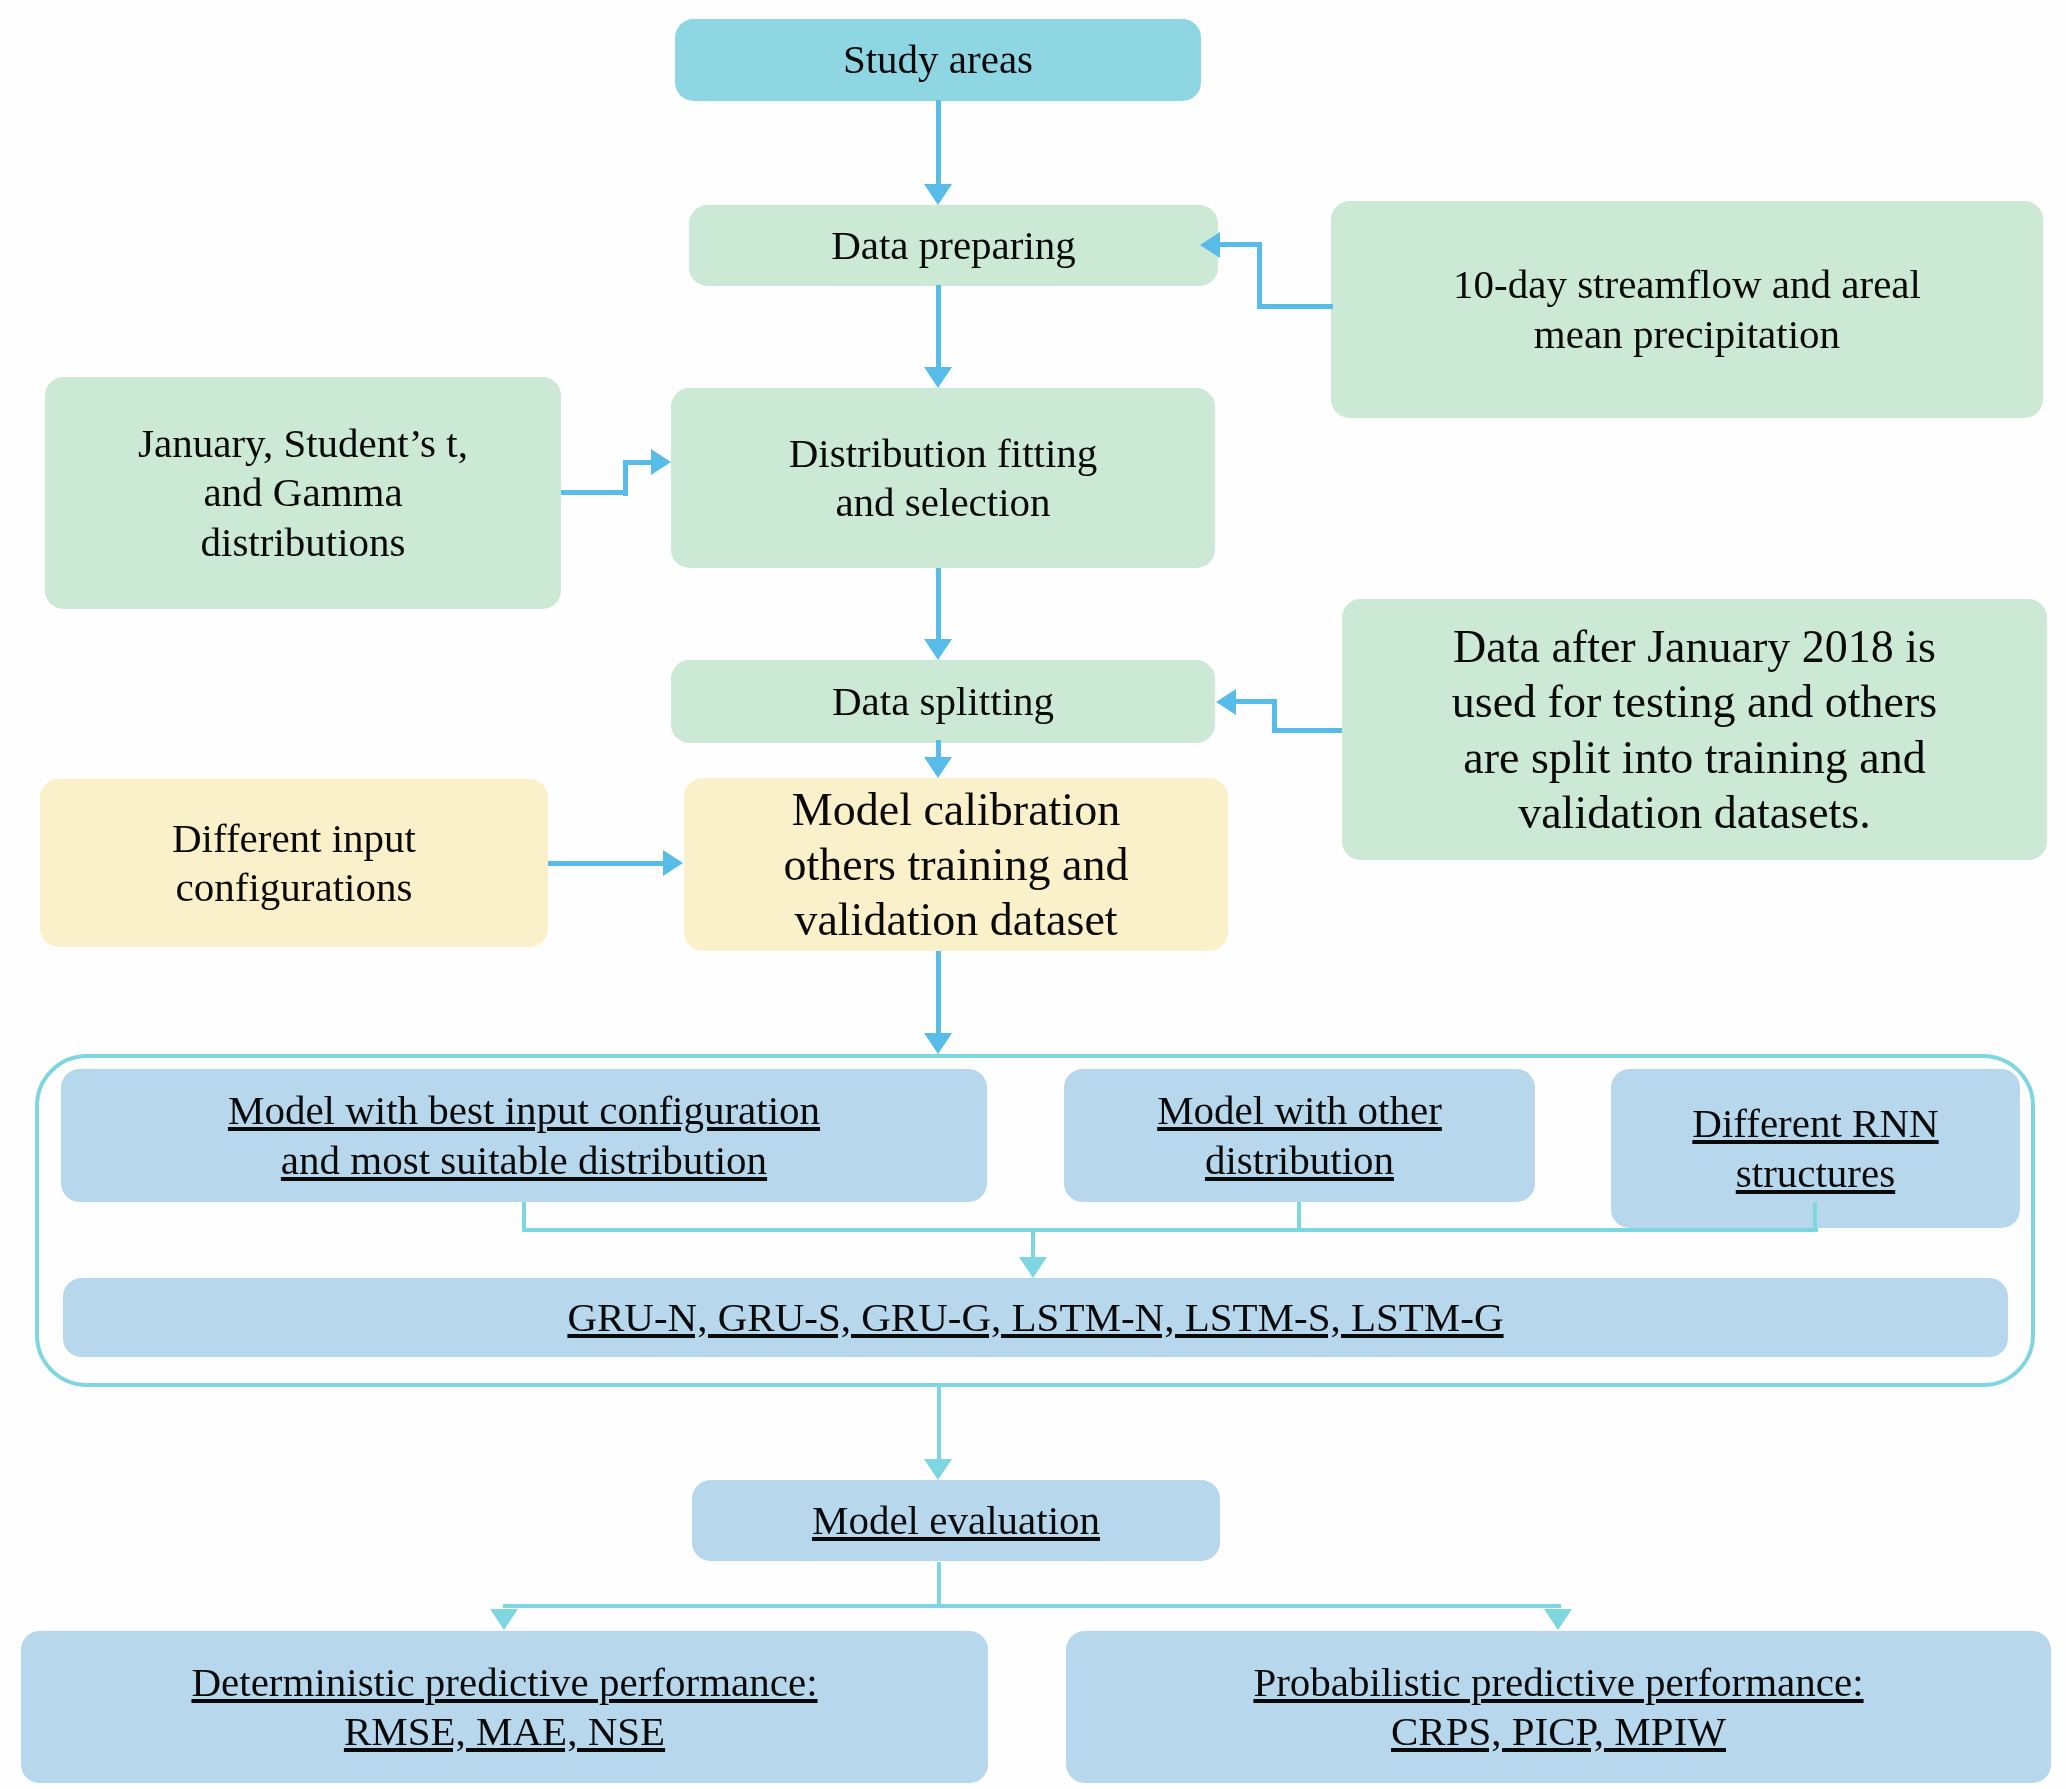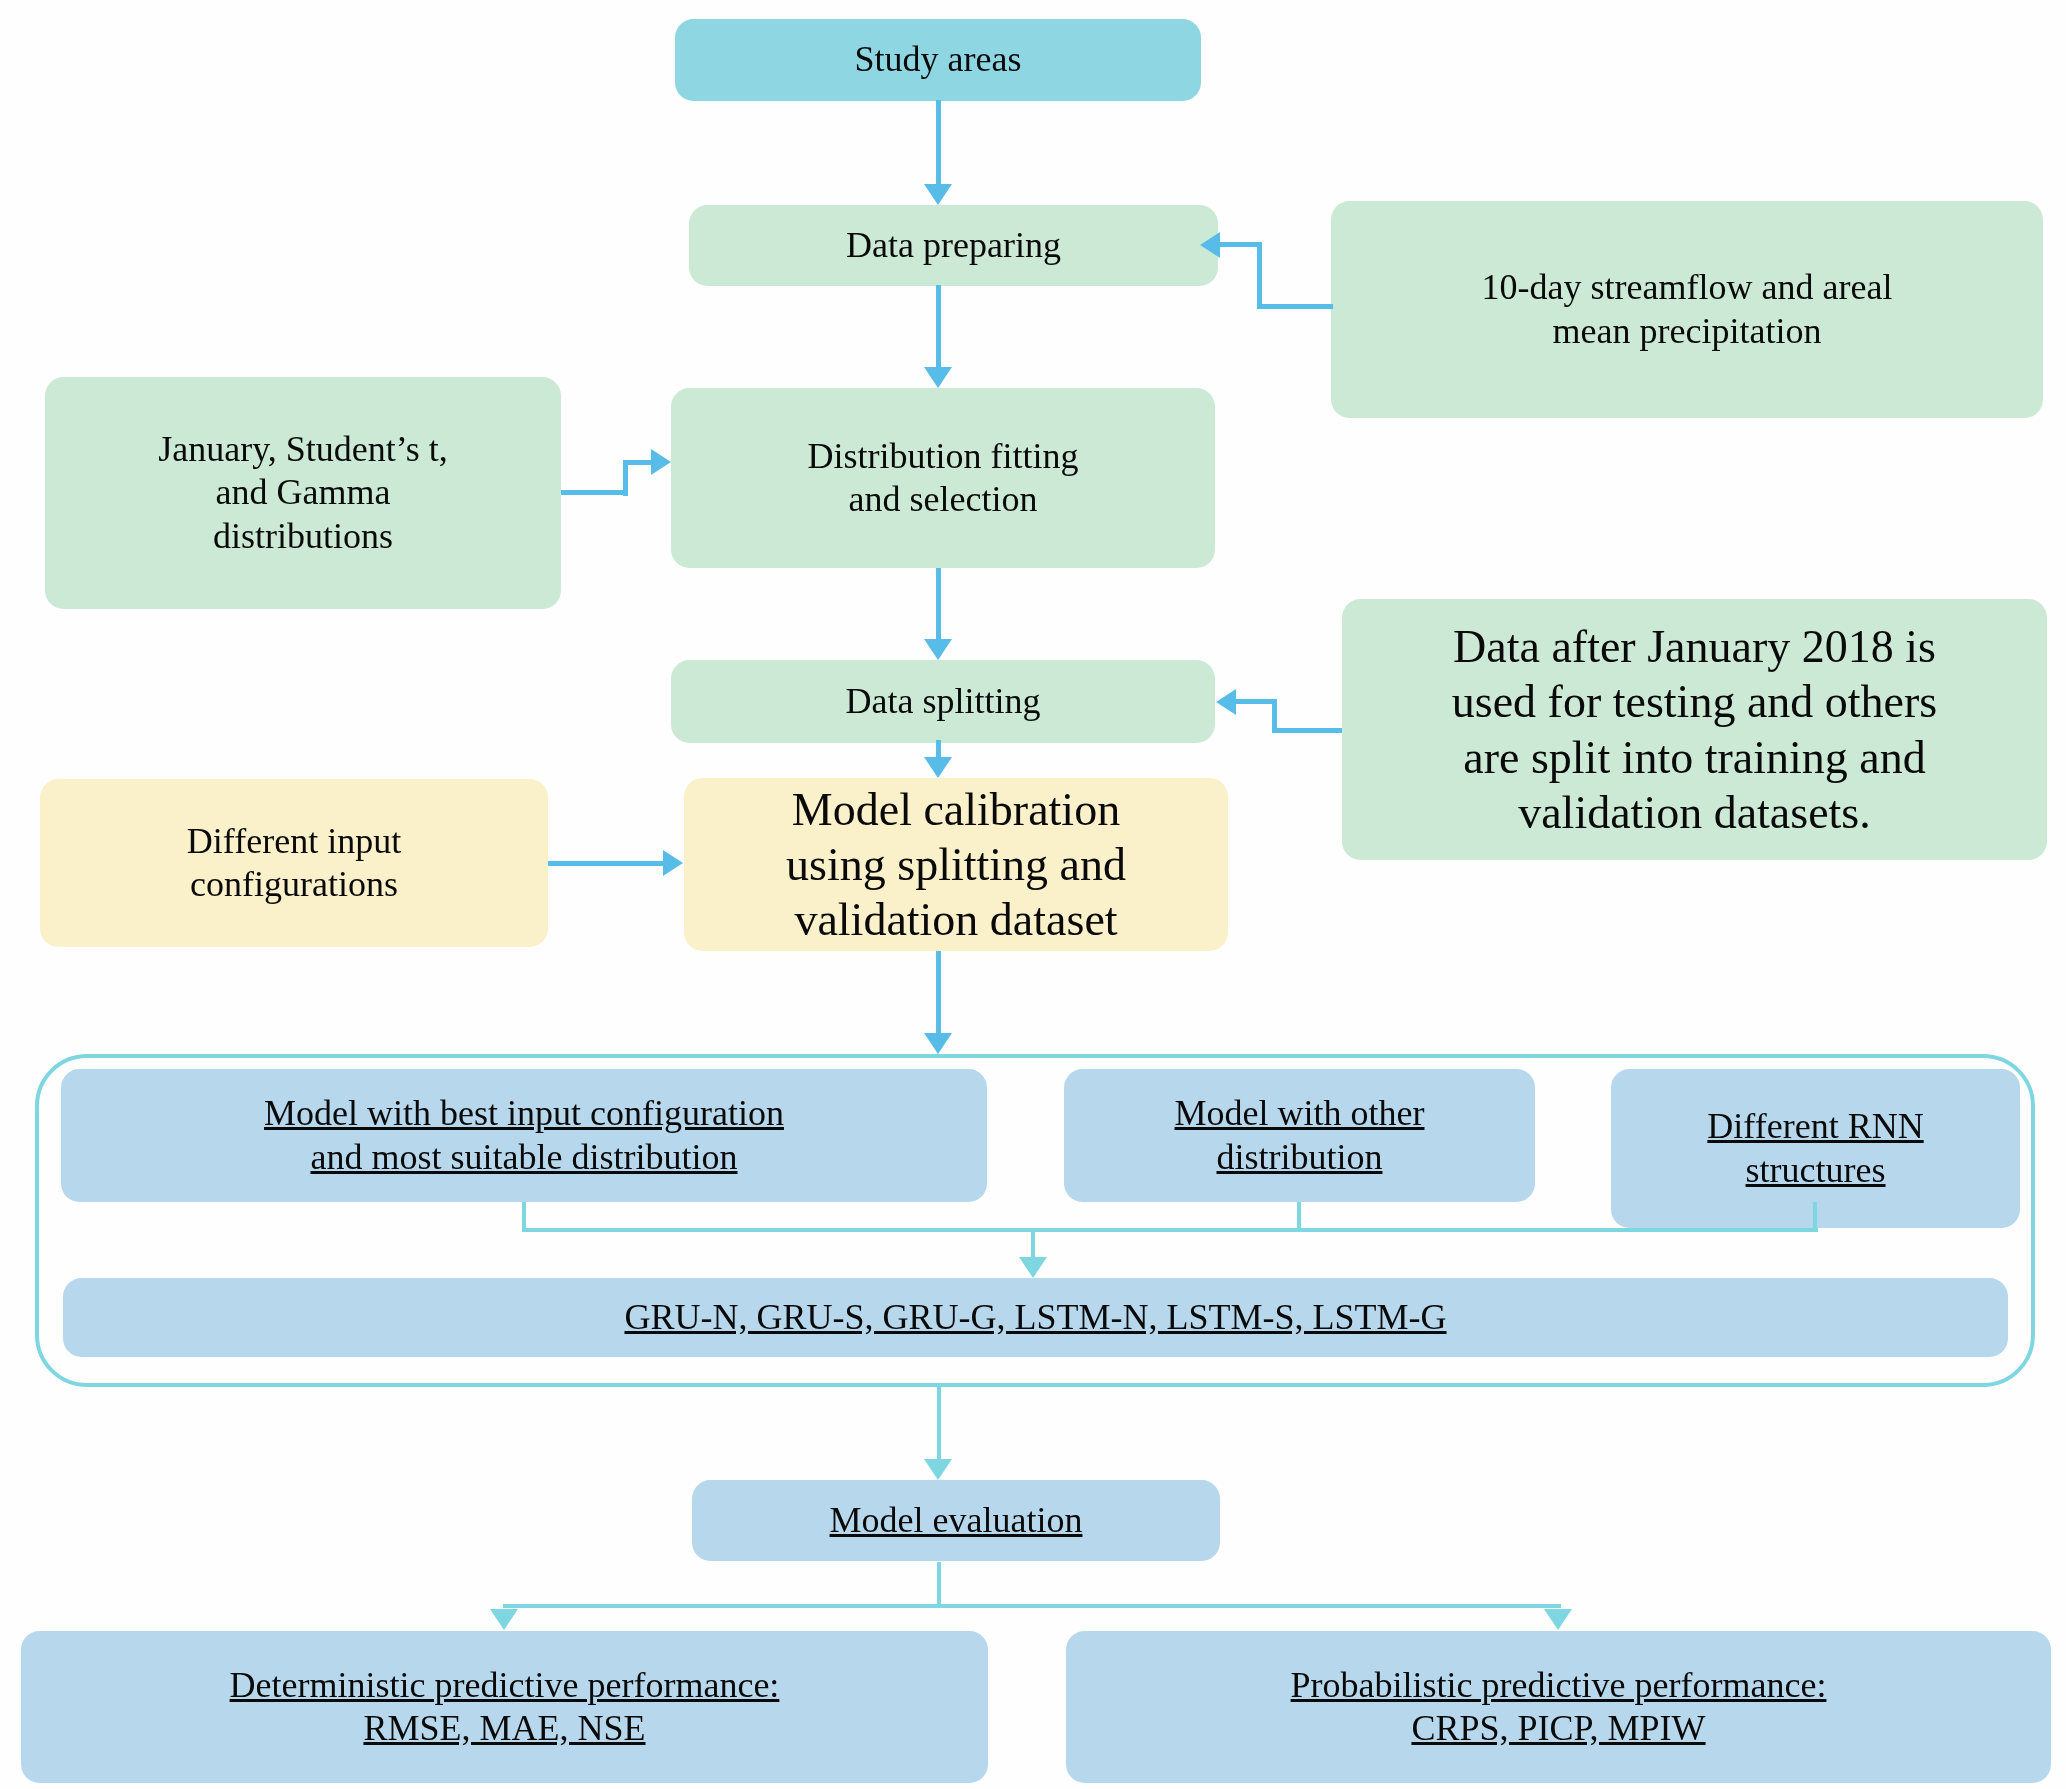--- a/index.html
+++ b/index.html
@@ -9,21 +9,21 @@
     font-family:"Liberation Serif","DejaVu Serif",serif;
     position:relative;
     overflow:hidden;
   }
   .canvas{position:absolute;left:0;top:0;width:2066px;height:1789px;}
   .node{
     position:absolute;
     display:flex;align-items:center;justify-content:center;
     text-align:center;
     white-space:pre-line;
-    font-size:36px;line-height:1.2;
+    font-size:41px;line-height:1.2;
     color:var(--text,#0a0a0a);
     border-radius:18.5px;
   }
   .cyan  {background:var(--node-cyan,#8fd6e3);}
   .green {background:var(--node-green,#cbe9d5);}
   .yellow{background:var(--node-yellow,#faf0ca);}
   .blue  {background:var(--node-blue,#b7d8ec);text-decoration:underline;}
   .container-outline{
     position:absolute;
     border:4px solid var(--branch,#7ed7e0);
@@ -65,21 +65,21 @@
 
   <div class="node green" style="left:1342px;top:599px;width:705px;height:261px;font-size:46px;">Data after January 2018 is
 used for testing and others
 are split into training and
 validation datasets.</div>
 
   <div class="node yellow" style="left:40px;top:779px;width:508px;height:168px;">Different input
 configurations</div>
 
   <div class="node yellow" style="left:684px;top:778px;width:544px;height:173px;font-size:46px;">Model calibration
-using splitting and
+others training and
 validation dataset</div>
 
   <div class="container-outline" style="left:35px;top:1054px;width:2000px;height:333px;"></div>
 
   <div class="node blue" style="left:61px;top:1069px;width:926px;height:133px;">Model with best input configuration
 and most suitable distribution</div>
 
   <div class="node blue" style="left:1064px;top:1069px;width:471px;height:133px;">Model with other
 distribution</div>
 

